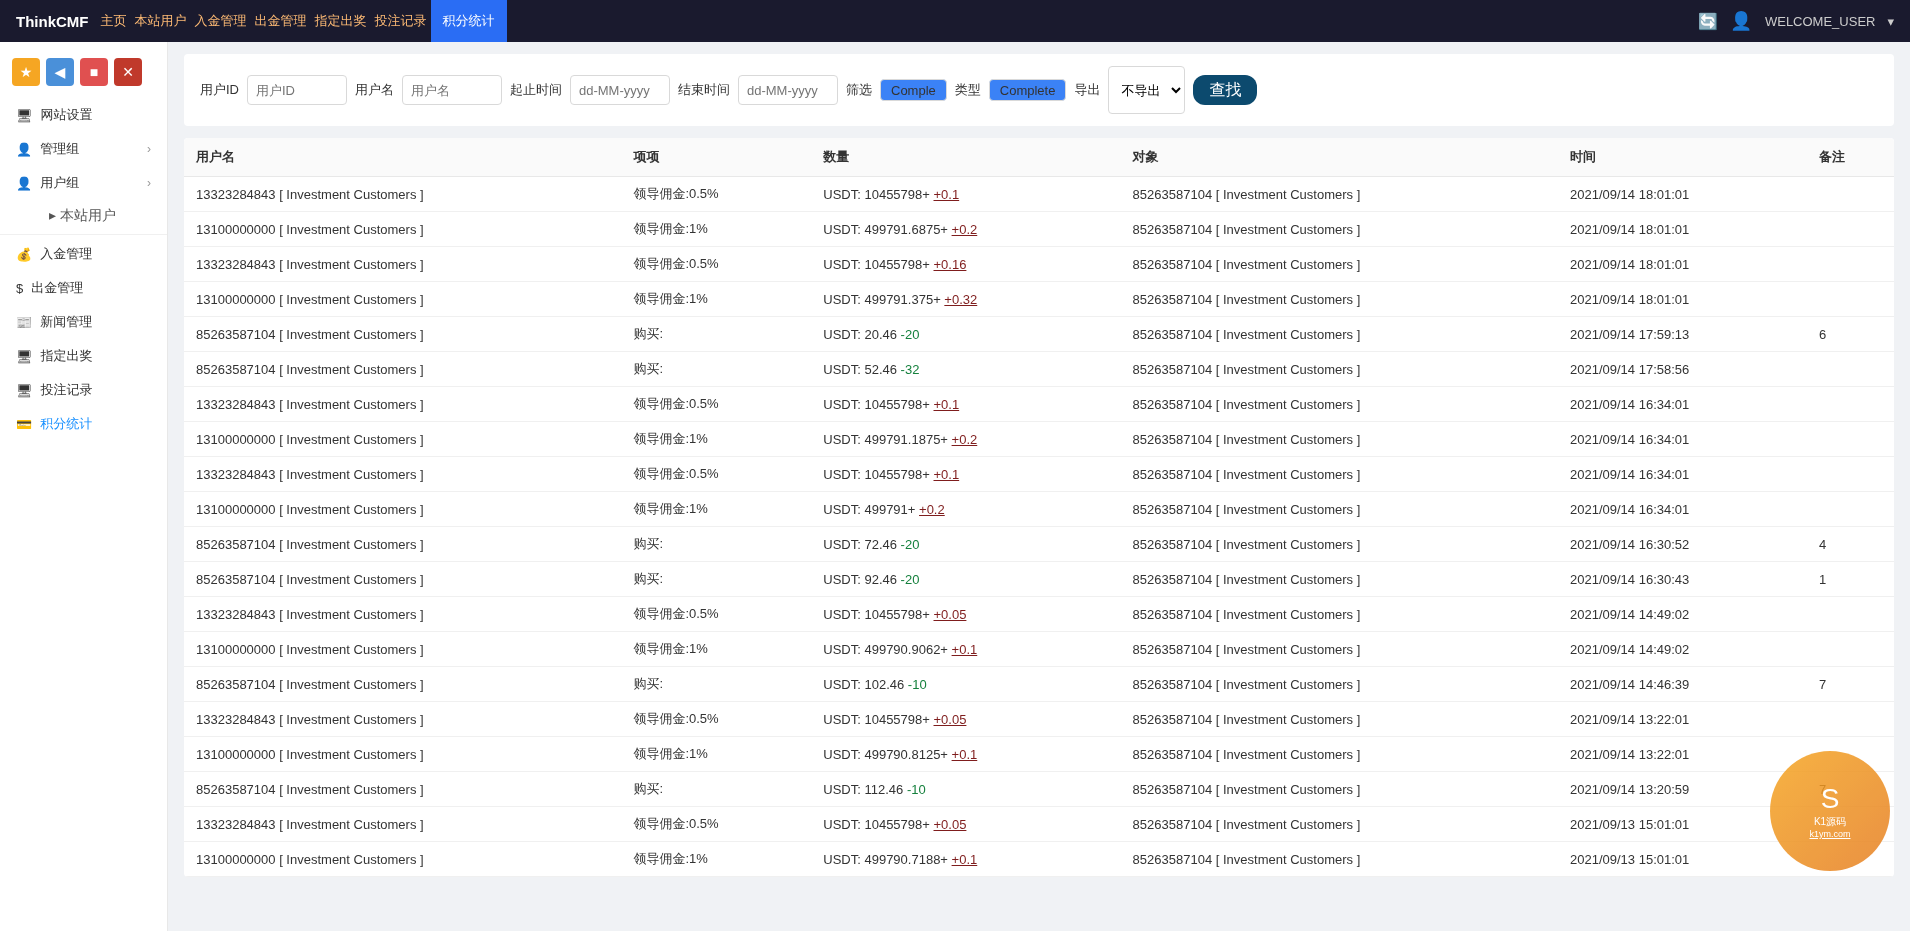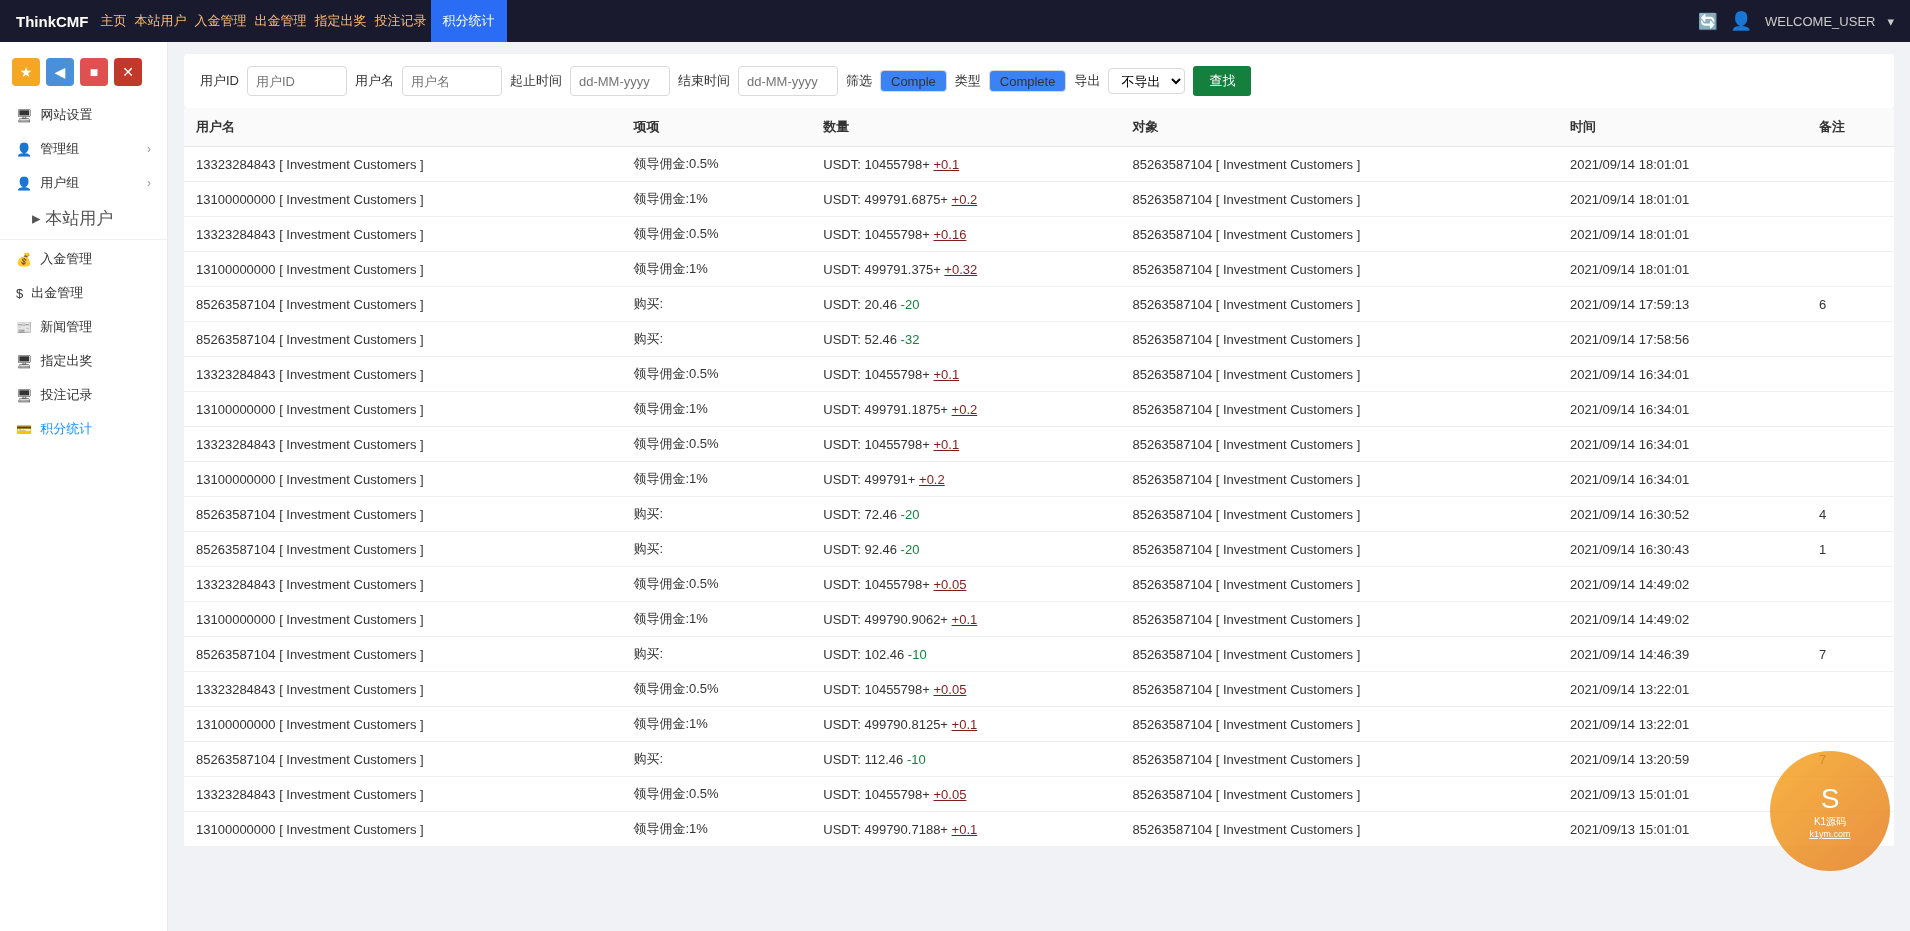--- a/index.html
+++ b/index.html
@@ -62,23 +62,24 @@
       color: #333;
       cursor: pointer;
       display: flex;
       align-items: center;
       gap: 8px;
     }
     .sidebar-section .chevron { margin-left: auto; color: #999; font-size: 12px; }
     .sidebar-divider { height: 1px; background: #f0f0f0; margin: 2px 0; }
     .sidebar-sub-item {
       padding: 7px 24px 7px 32px;
-      font-size: 17px;
+      font-size: 14px;
       color: #555;
       cursor: pointer;
+      margin-left: 17px;
     }
     .sidebar-item {
       padding: 8px 16px;
       font-size: 13px;
       color: #333;
       cursor: pointer;
       display: flex;
       align-items: center;
       gap: 8px;
     }
@@ -105,52 +106,53 @@
       margin-right: 2px;
       border-radius: 4px 4px 0 0;
     }
     .tab-item.active { background: #fff; color: #1890ff; border-top-color: #1890ff; }
 
     
     .filter-row {
       display: flex;
       align-items: center;
       gap: 8px;
+      margin-bottom: 12px;
       flex-wrap: wrap;
       background: #fff;
       padding: 12px 16px;
       border-radius: 4px;
     }
     .filter-label { font-size: 13px; color: #333; white-space: nowrap; }
     .filter-input {
       border: 1px solid #d9d9d9;
       border-radius: 4px;
       padding: 4px 8px;
       font-size: 13px;
       outline: none;
       height: 30px;
       width: 100px;
     }
     .filter-select {
       border: 1px solid #d9d9d9;
       border-radius: 4px;
       padding: 4px 8px;
       font-size: 13px;
-      height: 26px;
+      height: 48px;
       outline: none;
       background: #fff;
     }
     .btn-search {
-      background: #15803d;
+      background: #0c4a6e;
       color: #fff;
       border: none;
-      border-radius: 3px;
+      border-radius: 12px;
       padding: 5px 16px;
       cursor: pointer;
-      font-size: 13px;
+      font-size: 16px;
       height: 30px;
     }
     .complete-badge {
       border: 1px solid #d9d9d9;
       border-radius: 4px;
       padding: 4px 10px;
       font-size: 13px;
       background: #3b82f6;
       height: 22px;
       display: flex;

